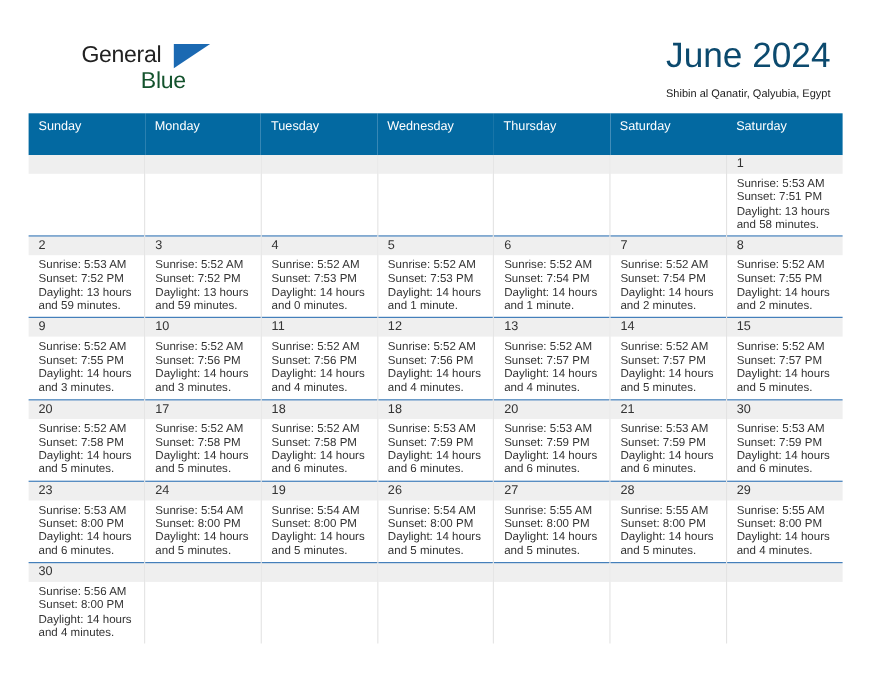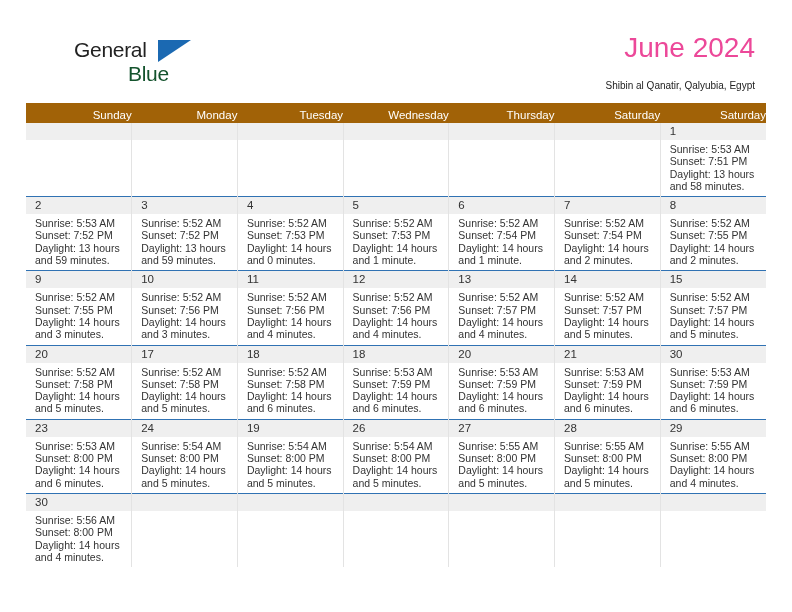--- a/index.html
+++ b/index.html
@@ -64,22 +64,22 @@
     font-size: 21px;
     letter-spacing: -0.3px;
     color: #14532d;
     font-family: Liberation Sans, sans-serif;
   }
 
   .title {
     position: absolute;
     right: 37px;
     top: 32px;
-    font-size: 28px;
-    color: #ec4899;
+    font-size: 32px;
+    color: #0c4a6e;
     text-align: right;
     white-space: nowrap;
     font-weight: normal;
   }
   .subtitle {
     position: absolute;
     right: 37px;
     top: 80px;
     font-size: 10px;
     color: #222222;
@@ -91,26 +91,26 @@
   .calendar {
     position: absolute;
     left: 26px;
     top: 103px;
     width: 740px;
     border-collapse: collapse;
     table-layout: fixed;
   }
 
   .dow-row th {
-    background: #a16207;
+    background: #0369a1;
     color: #ffffff;
     font-size: 11.5px;
     font-weight: normal;
-    text-align: right;
-    padding: 6px 0 2px 9px;
+    text-align: left;
+    padding: 6px 0 20px 9px;
     height: 11px;
     border: none;
   }
 
   .week-row td {
     vertical-align: top;
     padding: 0;
     border-left: 1px solid #e3e3e3;
     border-top: 1px solid #3072b3;
     height: 60px;

